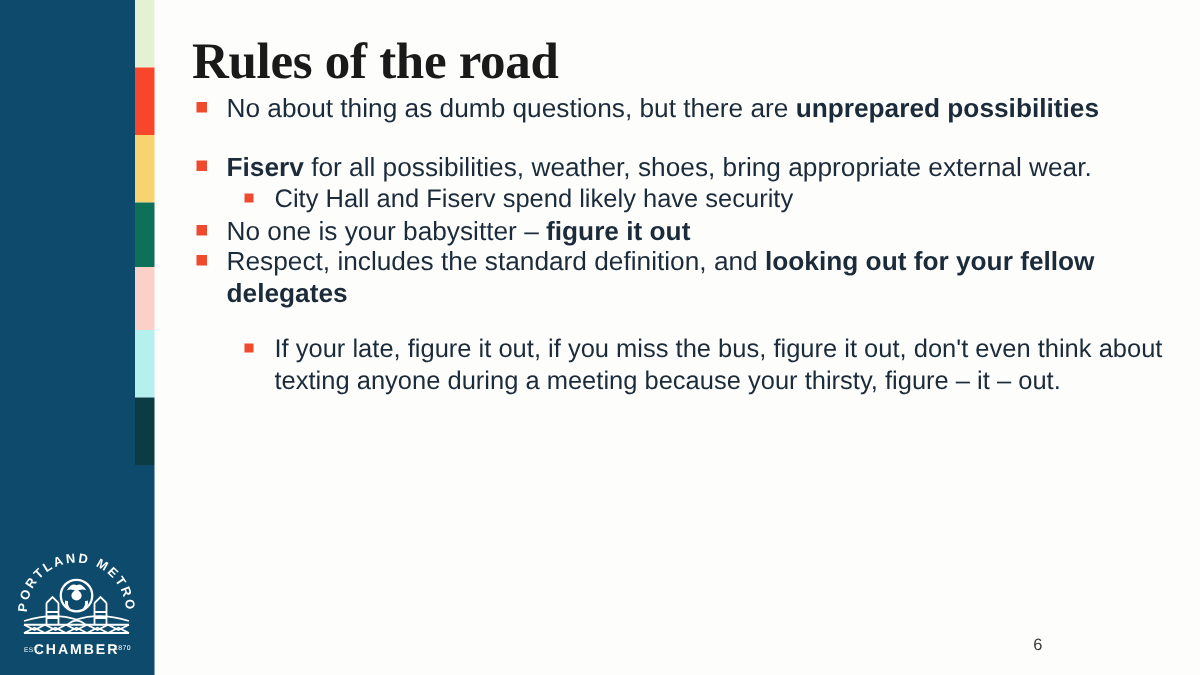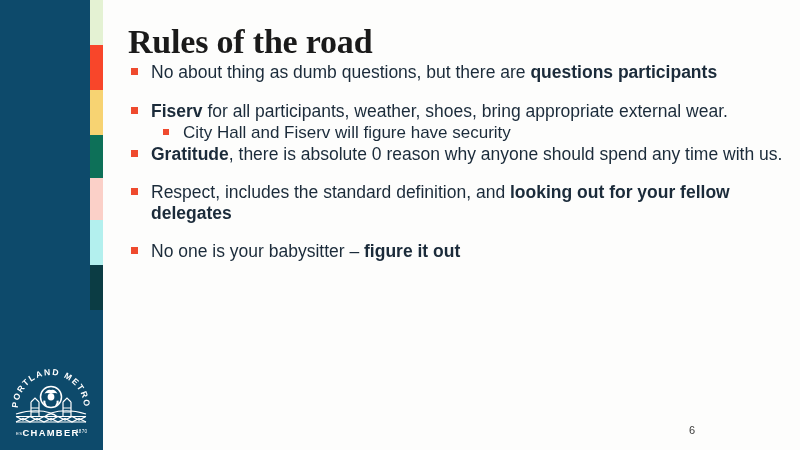--- a/index.html
+++ b/index.html
@@ -182,39 +182,39 @@
     </svg>
   </div>
 
   <div class="content">
 
     <div class="slide-title">Rules of the road</div>
 
     <div class="body-list" style="color: rgb(27, 43, 58);">
         <div class="bullet-row">
           <span class="marker" style="background: rgb(239, 74, 46);"></span>
-          <span class="bullet-text"><span>No about thing as dumb questions, but there are </span><b>questions participants</b></span>
+          <span class="bullet-text"><span>No about thing as dumb questions, but there are </span><b>unprepared possibilities</b></span>
         </div>
         <div class="bullet-row" style="margin-bottom: 0px;">
           <span class="marker" style="background: rgb(239, 74, 46);"></span>
-          <span class="bullet-text"><b>Fiserv</b><span> for all participants, weather, shoes, bring appropriate external wear.</span></span>
+          <span class="bullet-text"><b>Fiserv</b><span> for all possibilities, weather, shoes, bring appropriate external wear.</span></span>
         </div>
         <div class="bullet-row sub">
           <span class="marker" style="background: rgb(239, 74, 46);"></span>
-          <span class="bullet-text"><span>City Hall and Fiserv will figure have security</span></span>
+          <span class="bullet-text"><span>City Hall and Fiserv spend likely have security</span></span>
+        </div>
+        <div class="bullet-row" style="margin-bottom: 0px;">
+          <span class="marker" style="background: rgb(239, 74, 46);"></span>
+          <span class="bullet-text"><span>No one is your babysitter – </span><b>figure it out</b></span>
         </div>
         <div class="bullet-row">
           <span class="marker" style="background: rgb(239, 74, 46);"></span>
-          <span class="bullet-text"><b>Gratitude</b><span>, there is absolute 0 reason why anyone should spend any time with us.</span></span>
-        </div>
-        <div class="bullet-row">
-          <span class="marker" style="background: rgb(239, 74, 46);"></span>
           <span class="bullet-text"><span>Respect, includes the standard definition, and </span><b>looking out for your fellow delegates</b></span>
         </div>
-        <div class="bullet-row" style="margin-bottom: 0px;">
-          <span class="marker" style="background: rgb(239, 74, 46);"></span>
-          <span class="bullet-text"><span>No one is your babysitter – </span><b>figure it out</b></span>
+        <div class="bullet-row sub">
+          <span class="marker" style="background: rgb(239, 74, 46);"></span>
+          <span class="bullet-text"><span>If your late, figure it out, if you miss the bus, figure it out, don't even think about texting anyone during a meeting because your thirsty, figure – it – out.</span></span>
         </div>
       </div>
 
     <div class="page-number">6</div>
   </div>
 </div>
 
 </body></html>

